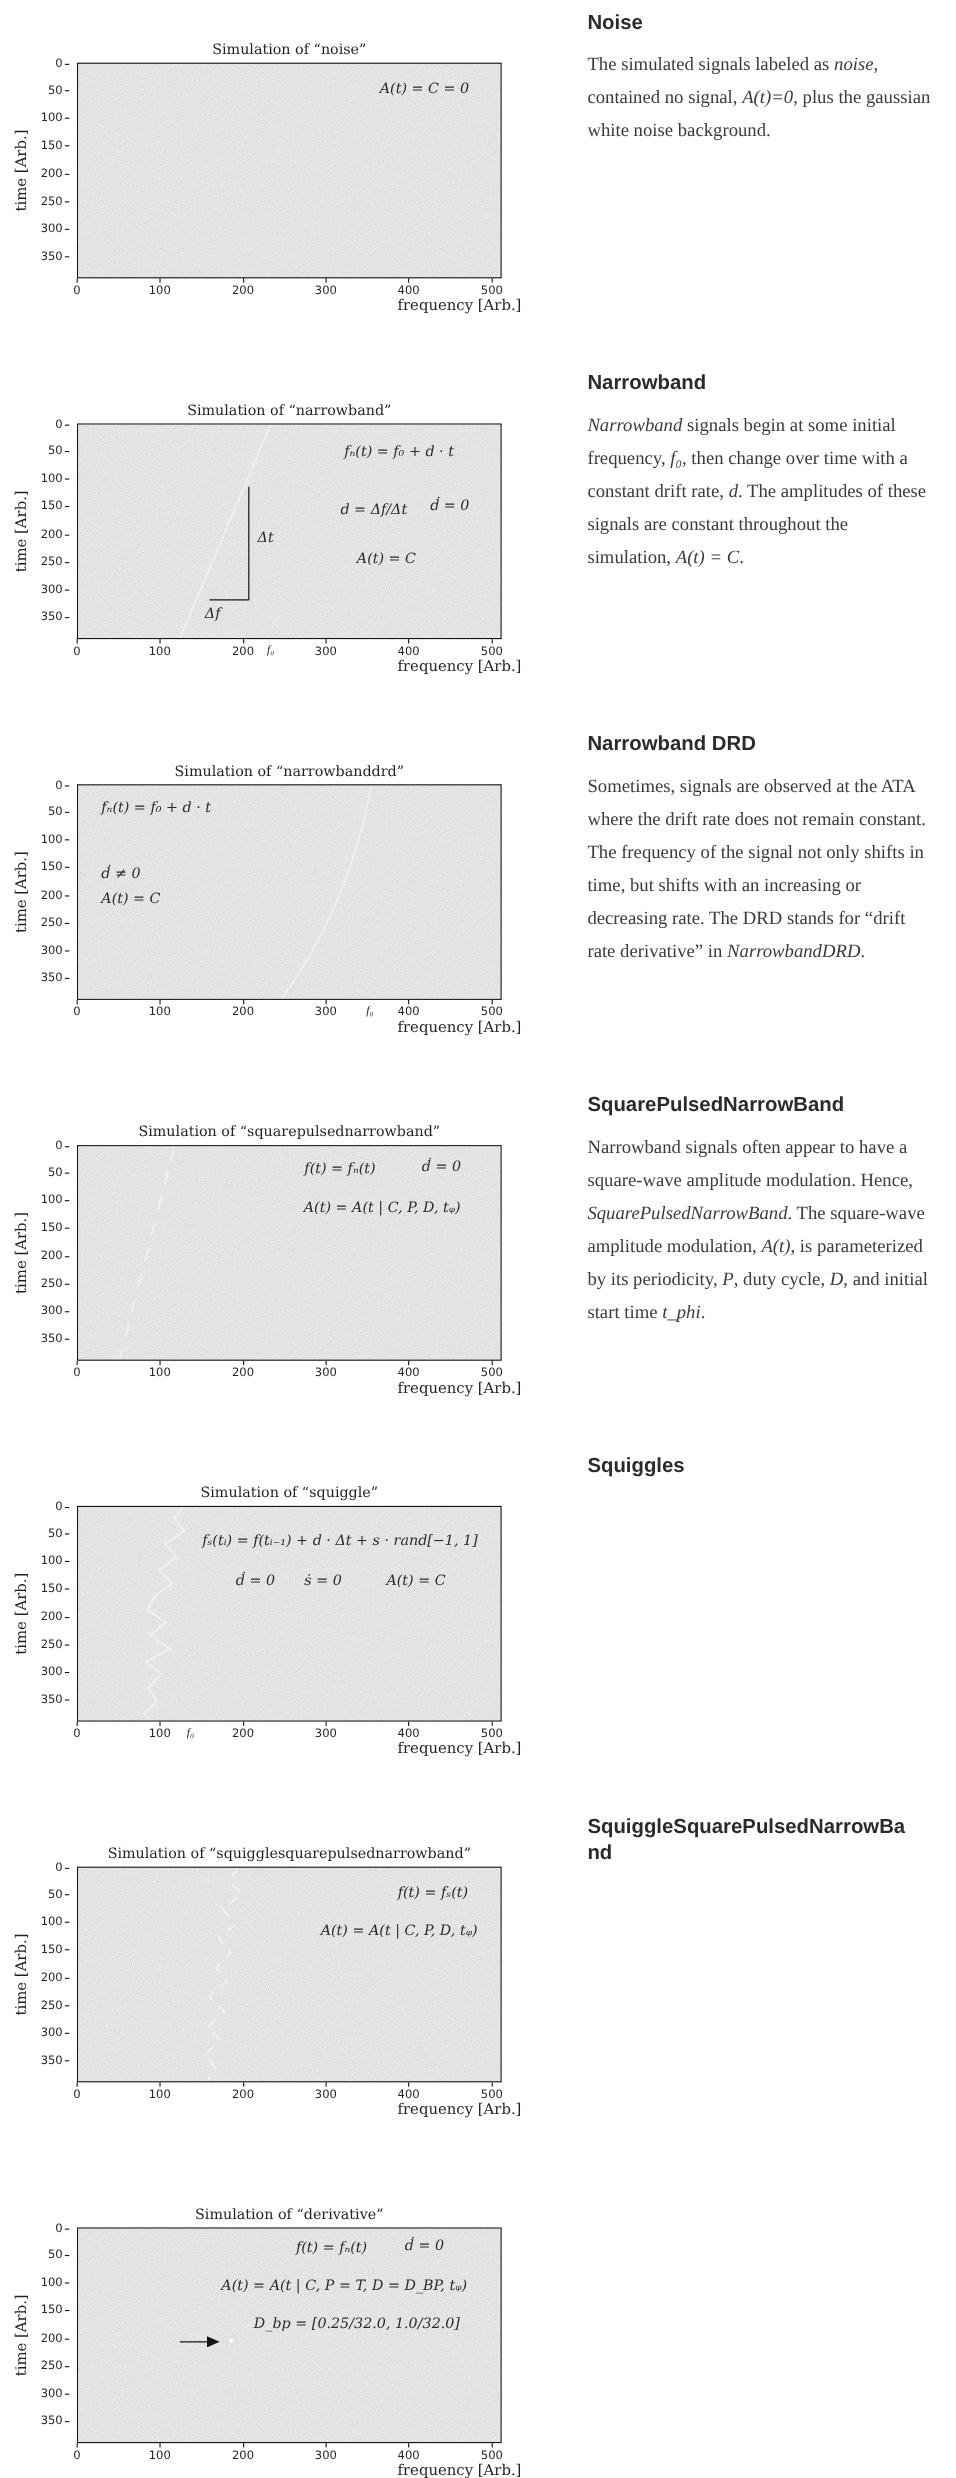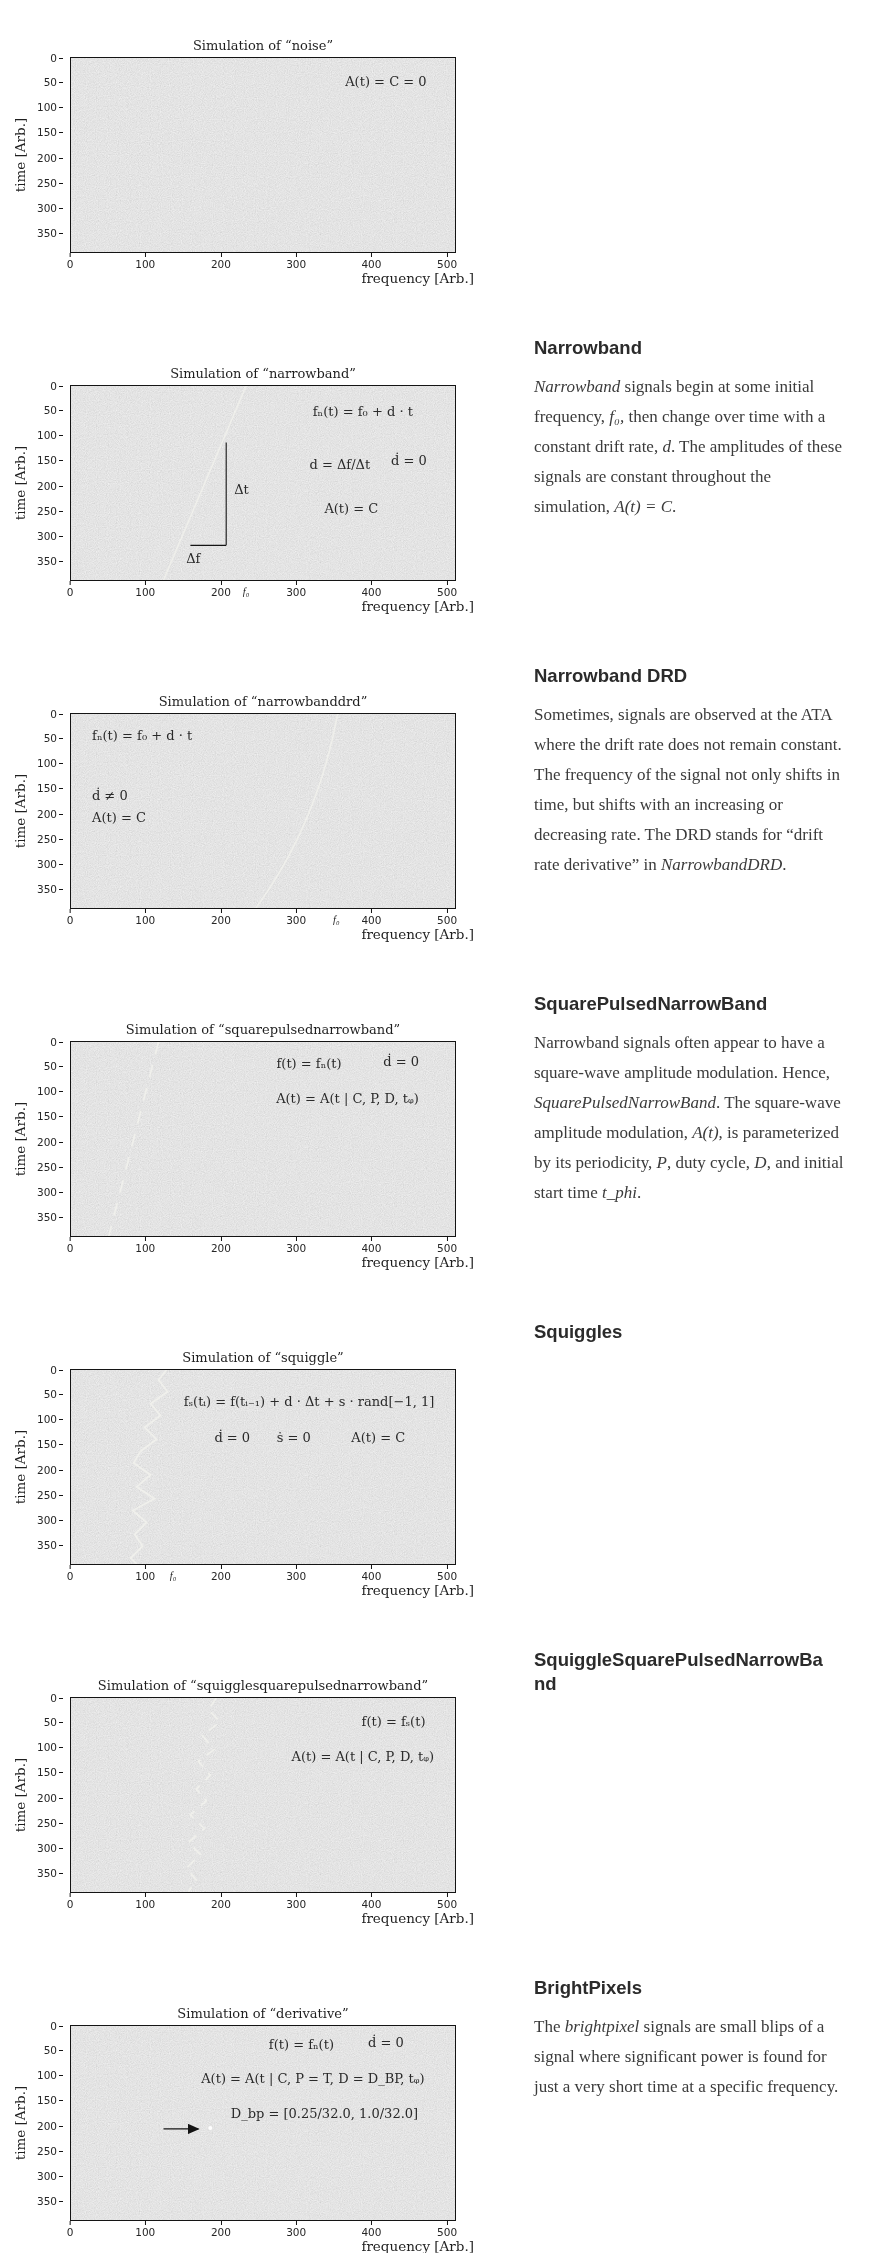--- a/index.html
+++ b/index.html
@@ -27,21 +27,21 @@
     width:4px;height:1px;background:#141414;}
   .xticks{position:relative;margin-left:62px;width:386px;height:16px;}
   .xtick{position:absolute;top:5px;transform:translateX(-50%);
     font-family:"DejaVu Sans",sans-serif;font-size:10.5px;color:#262626;white-space:nowrap;}
   .xtick::before{content:"";position:absolute;left:50%;top:-5px;width:1px;height:4px;background:#141414;}
   .xtick.special{font-family:Liberation Serif, serif;font-style:italic;color:#1f1f1f;}
   .xtick.special::before{display:none;}
   .xlabel{margin-left:62px;width:404px;text-align:right;
     font-family:"DejaVu Serif",serif;font-size:13.5px;color:#1f1f1f;margin-top:1px;}
   .annot{position:absolute;transform:translate(-50%,-50%);white-space:nowrap;
-    font-family:"DejaVu Serif",serif;font-size:13px;color:#2a2a2a;}
+    font-family:"DejaVu Serif",serif;font-style:italic;font-size:13px;color:#2a2a2a;}
   .annot.left{transform:translate(0,-50%);}
 
   
   .text-col h2{font-family:"Liberation Sans",sans-serif;font-weight:bold;
     font-size:18.5px;line-height:1.3;color:#2b2b2b;margin:0 0 12px 0;
     overflow-wrap:anywhere;max-width:290px;}
   .text-col p{font-size:17px;line-height:30px;color:#3b3b3b;margin:0;
     overflow-wrap:anywhere;}
   .it{font-style:italic;}
 </style>
@@ -94,20 +94,24 @@
             <span class="xtick" style="left: 0%;">0</span>
             <span class="xtick" style="left: 19.5%;">100</span>
             <span class="xtick" style="left: 39.1%;">200</span>
             <span class="xtick" style="left: 58.6%;">300</span>
             <span class="xtick" style="left: 78.1%;">400</span>
             <span class="xtick" style="left: 97.7%;">500</span>
           </div>
         <div class="xlabel">frequency [Arb.]</div>
       </div>
     </div>
+    <div class="text-col">
+      <h2>Noise</h2>
+      <p><span>The simulated signals labeled as </span><span class="it">noise</span><span>, contained no signal, </span><span class="it">A(t)=0</span><span>, plus the gaussian white noise background.</span></p>
+    </div>
   </div>
 
   <div class="section">
     <div class="fig-col">
       <div class="figure">
         <div class="fig-title">Simulation of “narrowband”</div>
         <div class="fig-row">
           <div class="ylabel">time [Arb.]</div>
           <div class="yticks">
               <span class="ytick" style="top: 0.6%;">0</span>
@@ -355,19 +359,15 @@
             <span class="xtick" style="left: 0%;">0</span>
             <span class="xtick" style="left: 19.5%;">100</span>
             <span class="xtick" style="left: 39.1%;">200</span>
             <span class="xtick" style="left: 58.6%;">300</span>
             <span class="xtick" style="left: 78.1%;">400</span>
             <span class="xtick" style="left: 97.7%;">500</span>
           </div>
         <div class="xlabel">frequency [Arb.]</div>
       </div>
     </div>
-    <div class="text-col">
-      <h2>BrightPixels</h2>
-      <p><span>The </span><span class="it">brightpixel</span><span> signals are small blips of a signal where significant power is found for just a very short time at a specific frequency.</span></p>
-    </div>
   </div>
 
 </div>
 
 </body></html>

